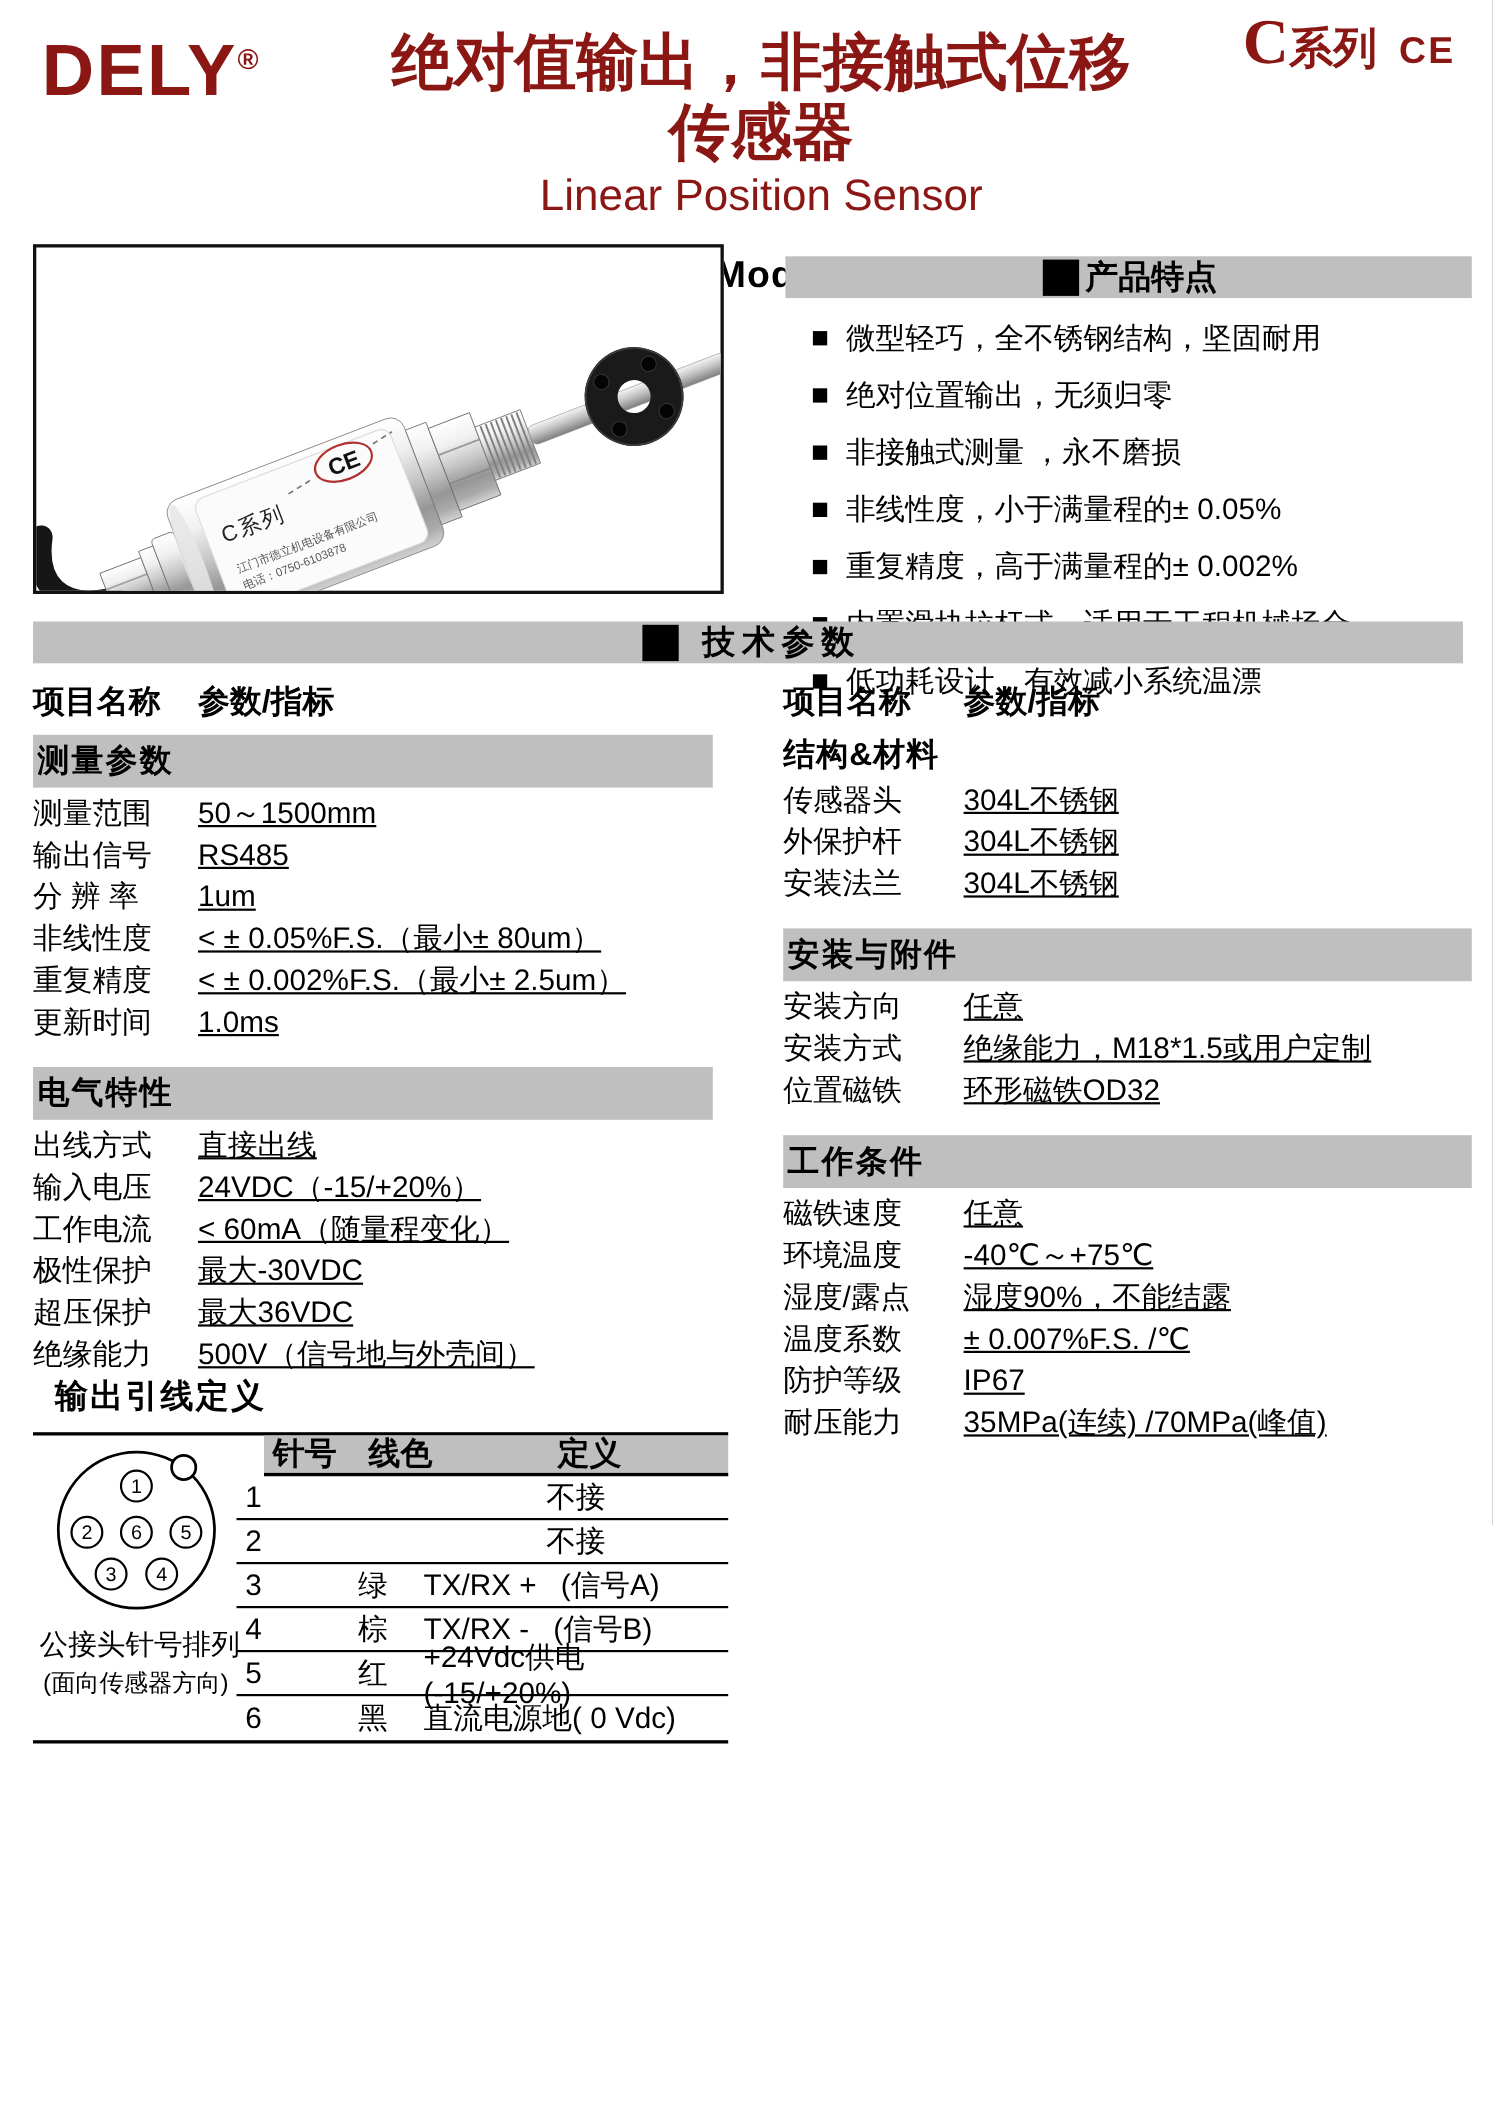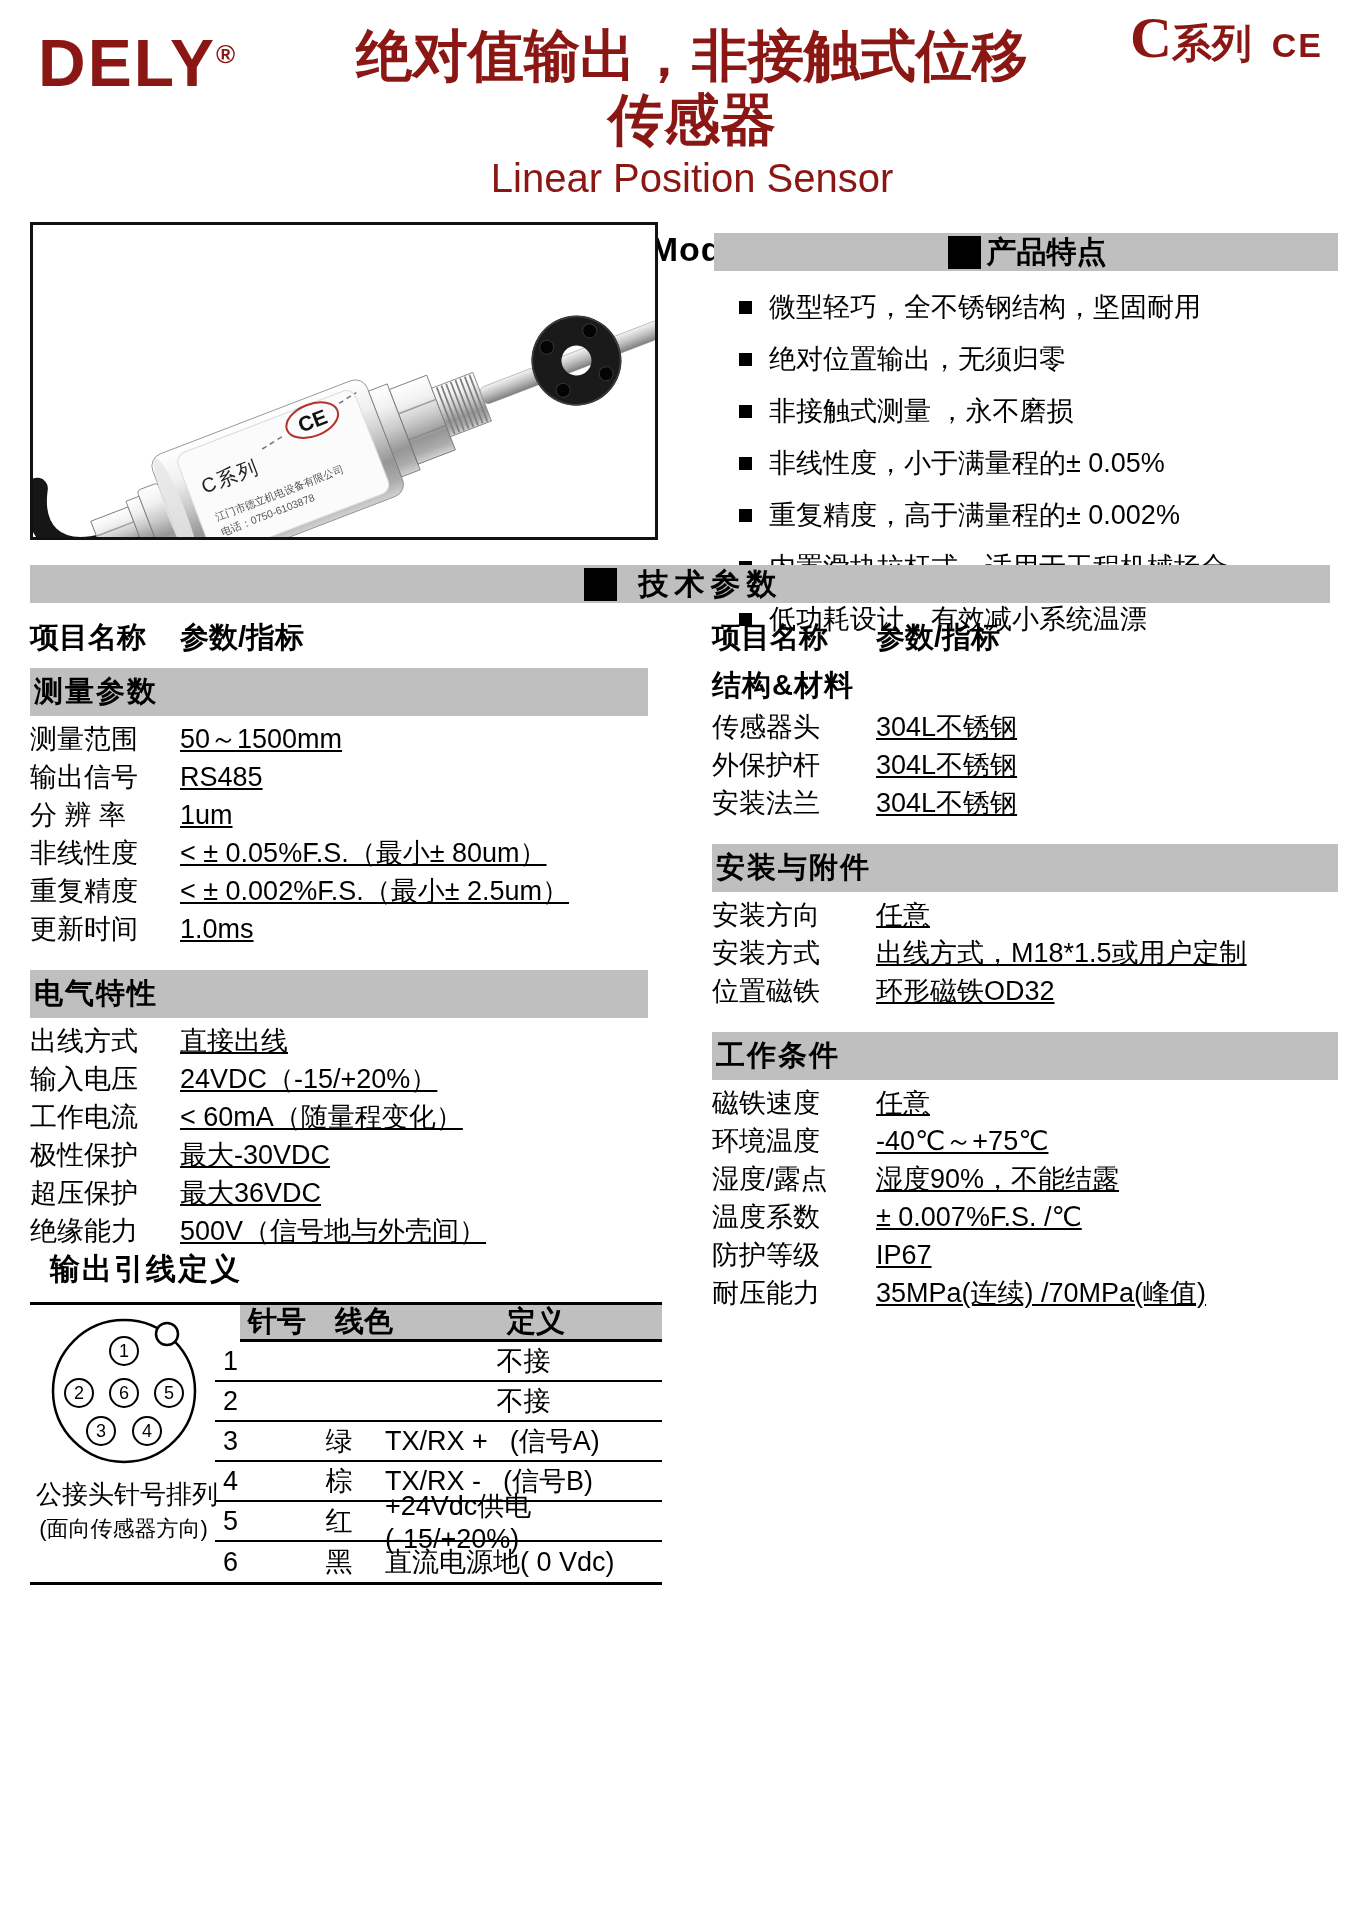--- a/index.html
+++ b/index.html
@@ -271,21 +271,21 @@
           <span class="slabel">安装法兰</span>
           <span class="sval">304L不锈钢</span>
         </div>
         <div class="secbar">安装与附件</div>
         <div class="srow">
           <span class="slabel">安装方向</span>
           <span class="sval">任意</span>
         </div>
         <div class="srow">
           <span class="slabel">安装方式</span>
-          <span class="sval">出线方式，M18*1.5或用户定制</span>
+          <span class="sval">绝缘能力，M18*1.5或用户定制</span>
         </div>
         <div class="srow">
           <span class="slabel">位置磁铁</span>
           <span class="sval">环形磁铁OD32</span>
         </div>
         <div class="secbar">工作条件</div>
         <div class="srow">
           <span class="slabel">磁铁速度</span>
           <span class="sval">任意</span>
         </div>

